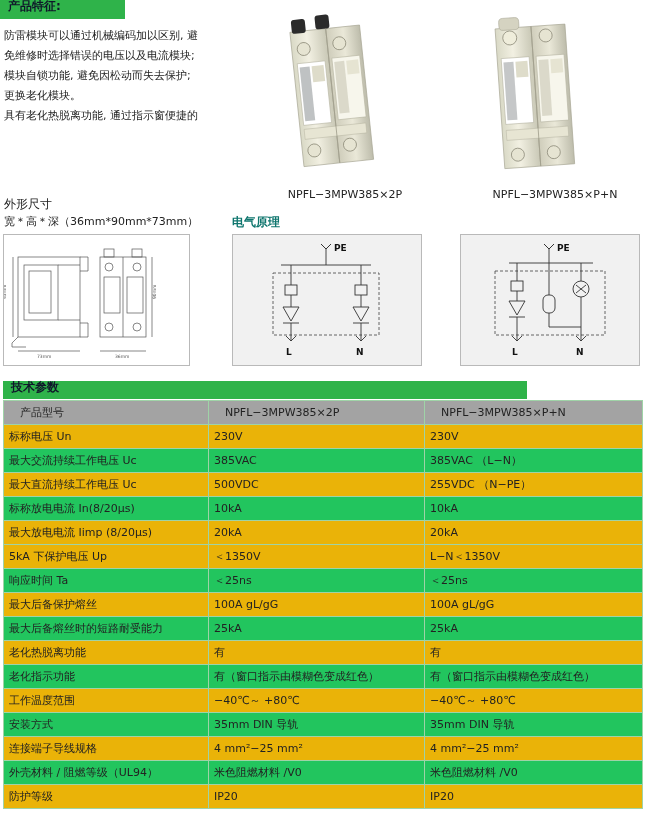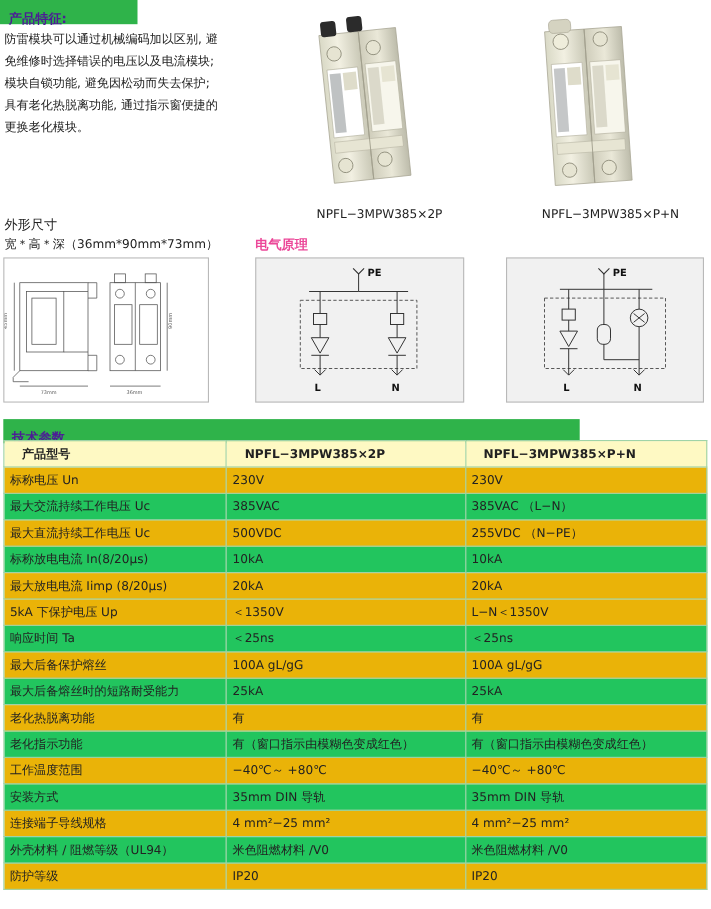--- a/index.html
+++ b/index.html
@@ -8,24 +8,24 @@
     background:#ffffff;
     font-family:"DejaVu Sans","Liberation Sans",sans-serif;
     font-size:11px;color:#222;
     position:relative;
     overflow:hidden;
   }
   
   .sec-bar{
     position:absolute;
     background:#2fb34a;
-    color:#4c1d95;
+    color:#0f172a;
     font-size:12px;
     font-weight:bold;
-    padding:11px 8px;
+    padding:0 8px;
     box-sizing:border-box;
   }
   
   #features-title{left:0;top:0;width:125px;height:19px;line-height:13px;}
   #features-list{
     position:absolute;left:4px;top:26px;width:230px;
     font-size:11px;line-height:19px;color:#222;
   }
   #features-list div{margin-bottom:1px;}
   
@@ -34,56 +34,56 @@
     position:absolute;text-align:center;font-size:11px;color:#222;
   }
   
   #dev1{left:265px;top:8px;width:160px;height:175px;}
   #dev2{left:470px;top:8px;width:160px;height:175px;}
   
   #dim-title{position:absolute;left:4px;top:196px;font-size:12px;font-weight:normal;color:#222;}
   #dim-sub{position:absolute;left:4px;top:214px;font-size:11px;color:#222;}
   #dim-box{position:absolute;left:3px;top:234px;width:185px;height:130px;border:1px solid #b9b9b9;background:#fff;}
   
-  #elec-title{position:absolute;left:232px;top:214px;font-size:12px;font-weight:bold;color:#ec4899;}
+  #elec-title{position:absolute;left:232px;top:214px;font-size:12px;font-weight:bold;color:#0f766e;}
   #sch1{position:absolute;left:232px;top:234px;width:188px;height:130px;border:1px solid #b9b9b9;background:#f1f1f1;}
   #sch2{position:absolute;left:460px;top:234px;width:178px;height:130px;border:1px solid #b9b9b9;background:#f1f1f1;}
   
   #tech-title{left:3px;top:381px;width:524px;height:18px;line-height:12px;}
   table.params{
     position:absolute;left:3px;top:400px;width:640px;
     border-collapse:collapse;font-size:11px;
   }
   table.params td{
     border:1px solid #9fd3a7;
     padding:3px 5px;
     height:17px;
     vertical-align:middle;
     color:#222;
   }
   table.params td.c0{width:214px;}
   table.params td.c1{width:212px;}
   table.params td.c2{width:212px;}
   tr.alt td{background:#22c55e;margin-left:44px;}
   tr.norm td{background:#eab308;margin-top:16px;}
-  tr.head td{background:#fef9c3;font-weight:bold;padding-left:16px;}
+  tr.head td{background:#a3a3a3;font-weight:normal;padding-left:16px;}
   
   svg text{font-family:"DejaVu Sans","Liberation Sans",sans-serif;}
 </style>
 </head>
 <body>
 
 <div class="sec-bar" id="features-title">产品特征:</div>
 
 <div id="features-list">
   <div>防雷模块可以通过机械编码加以区别, 避</div>
   <div>免维修时选择错误的电压以及电流模块;</div>
   <div>模块自锁功能, 避免因松动而失去保护;</div>
+  <div>更换老化模块。</div>
   <div>具有老化热脱离功能, 通过指示窗便捷的</div>
-  <div>更换老化模块。</div>
 </div>
 
 <div class="photo-box" id="dev1">
   <svg width="160" height="175" viewBox="0 0 160 175">
     <defs>
       <linearGradient id="g1" x1="0" y1="0" x2="1" y2="0">
         <stop offset="0%" stop-color="#d9d9c6"></stop>
         <stop offset="45%" stop-color="#f2f0e2"></stop>
         <stop offset="100%" stop-color="#c9c8b6"></stop>
       </linearGradient>

